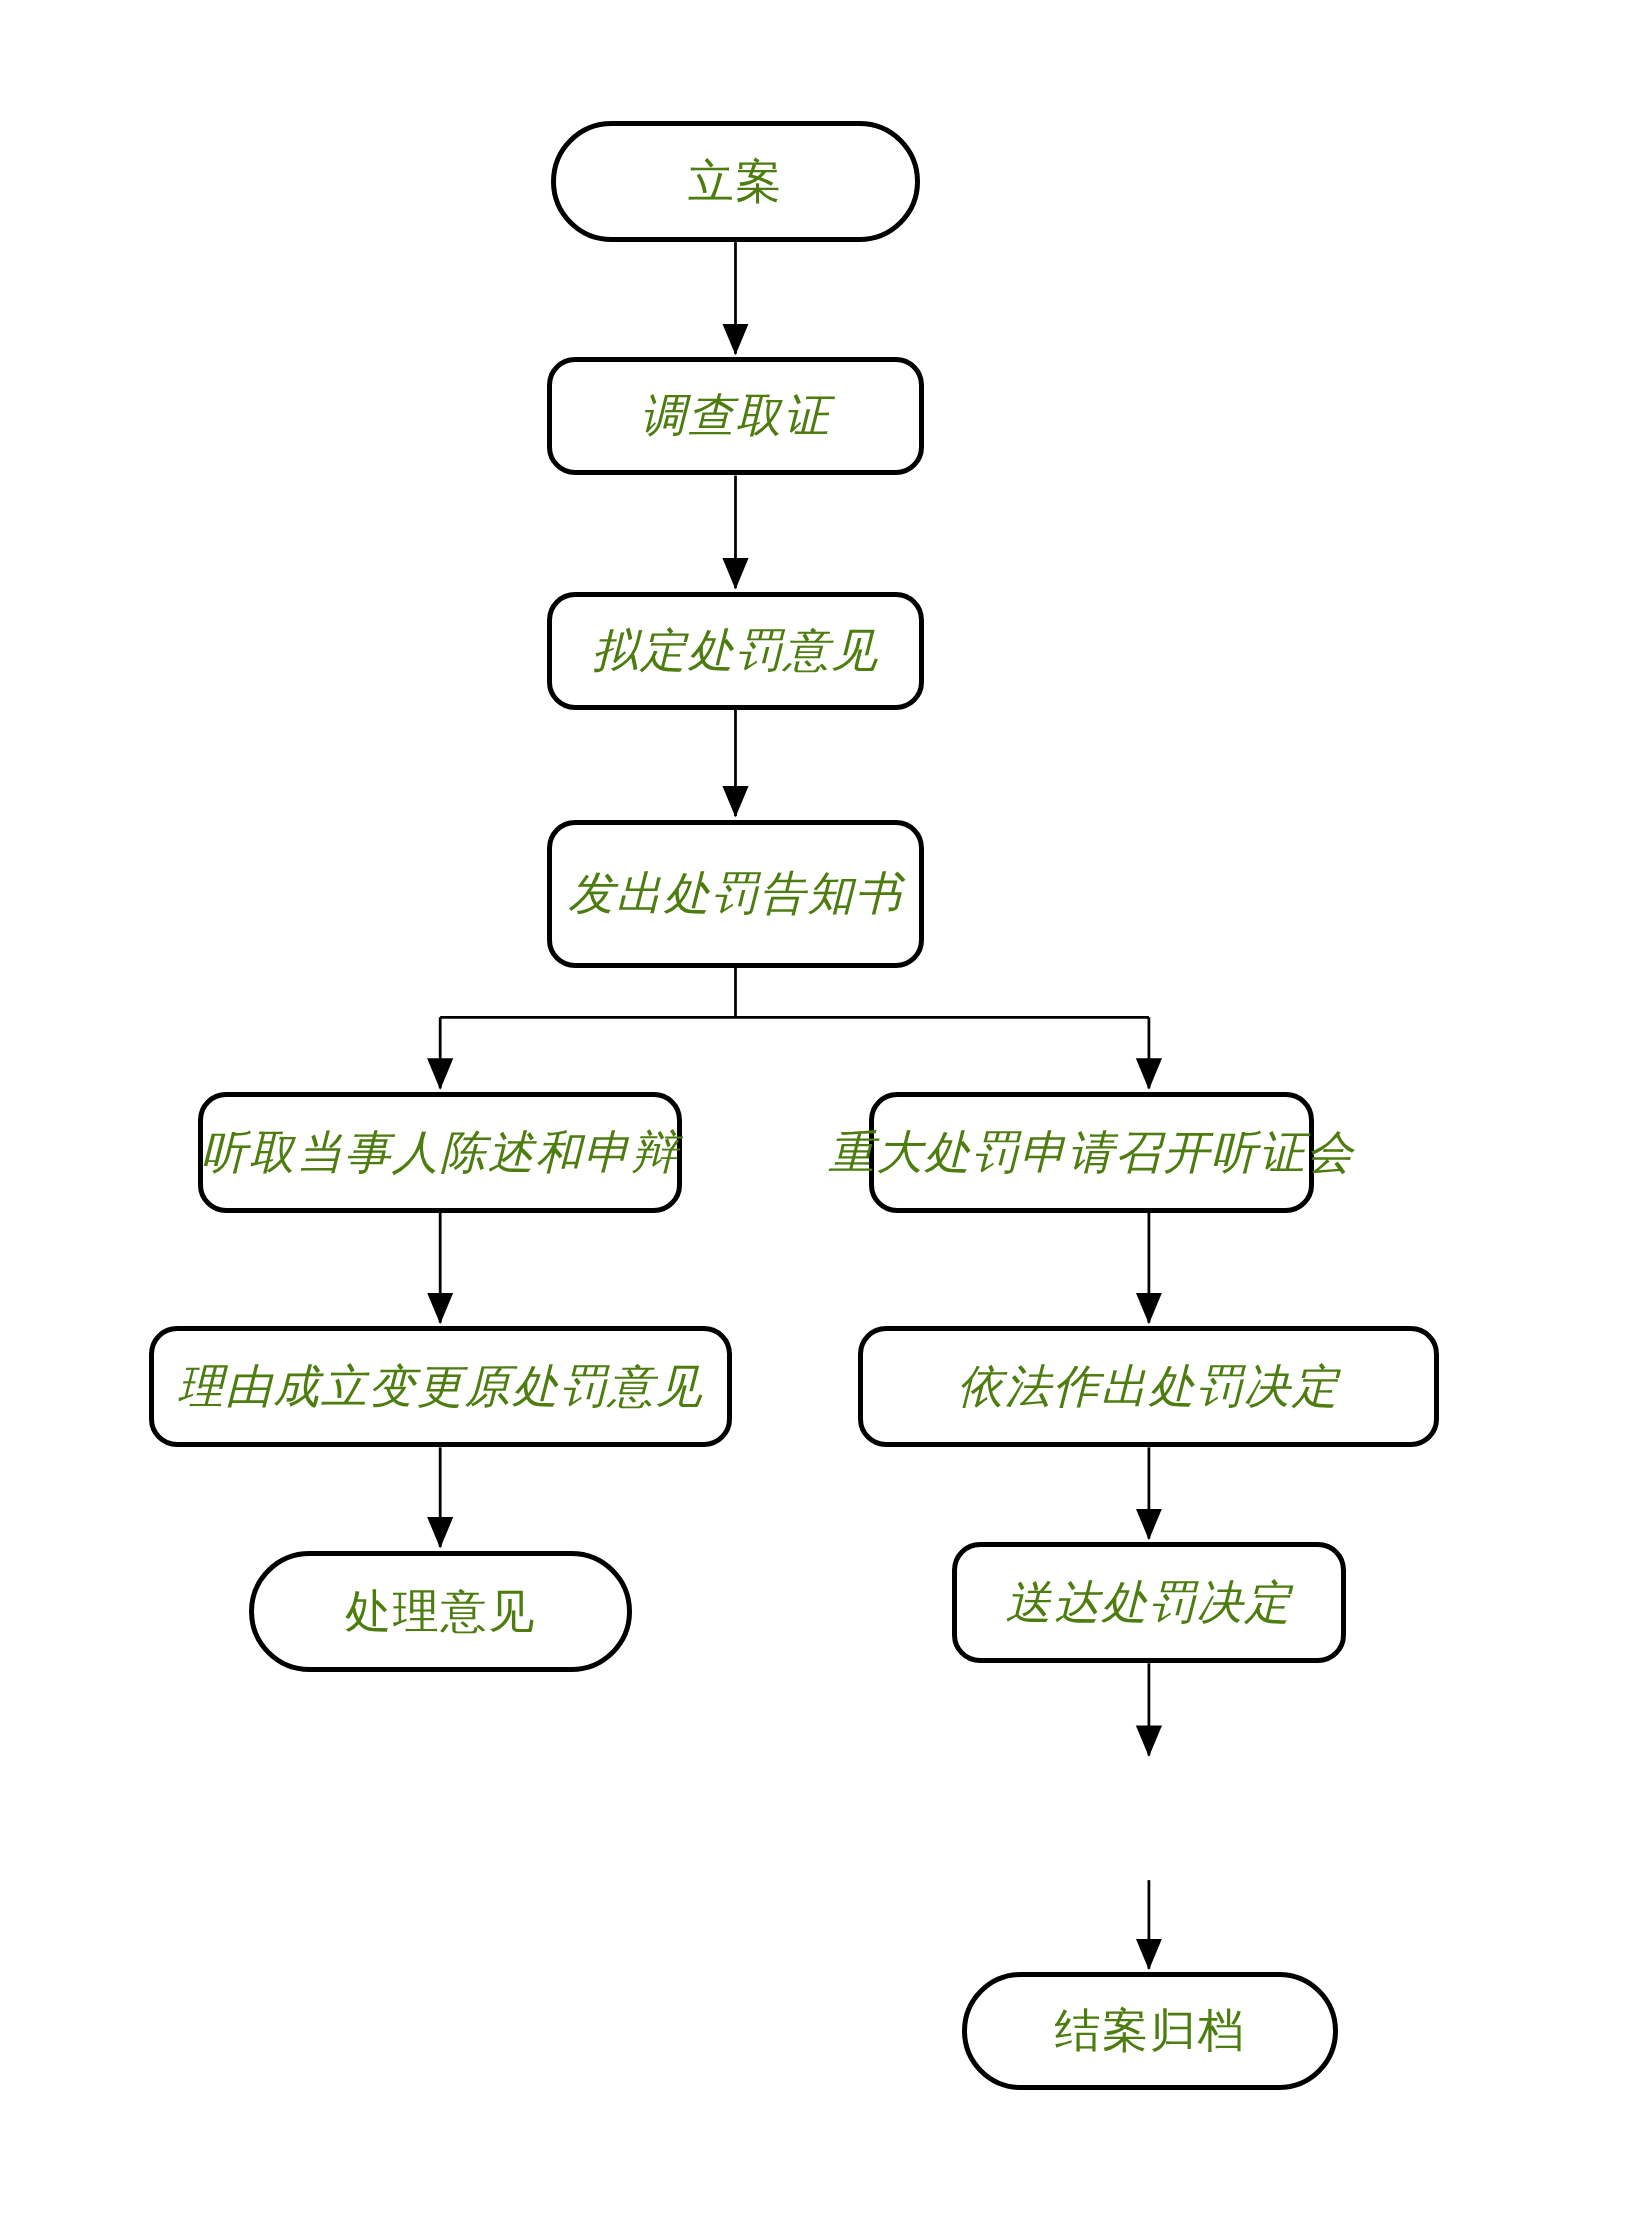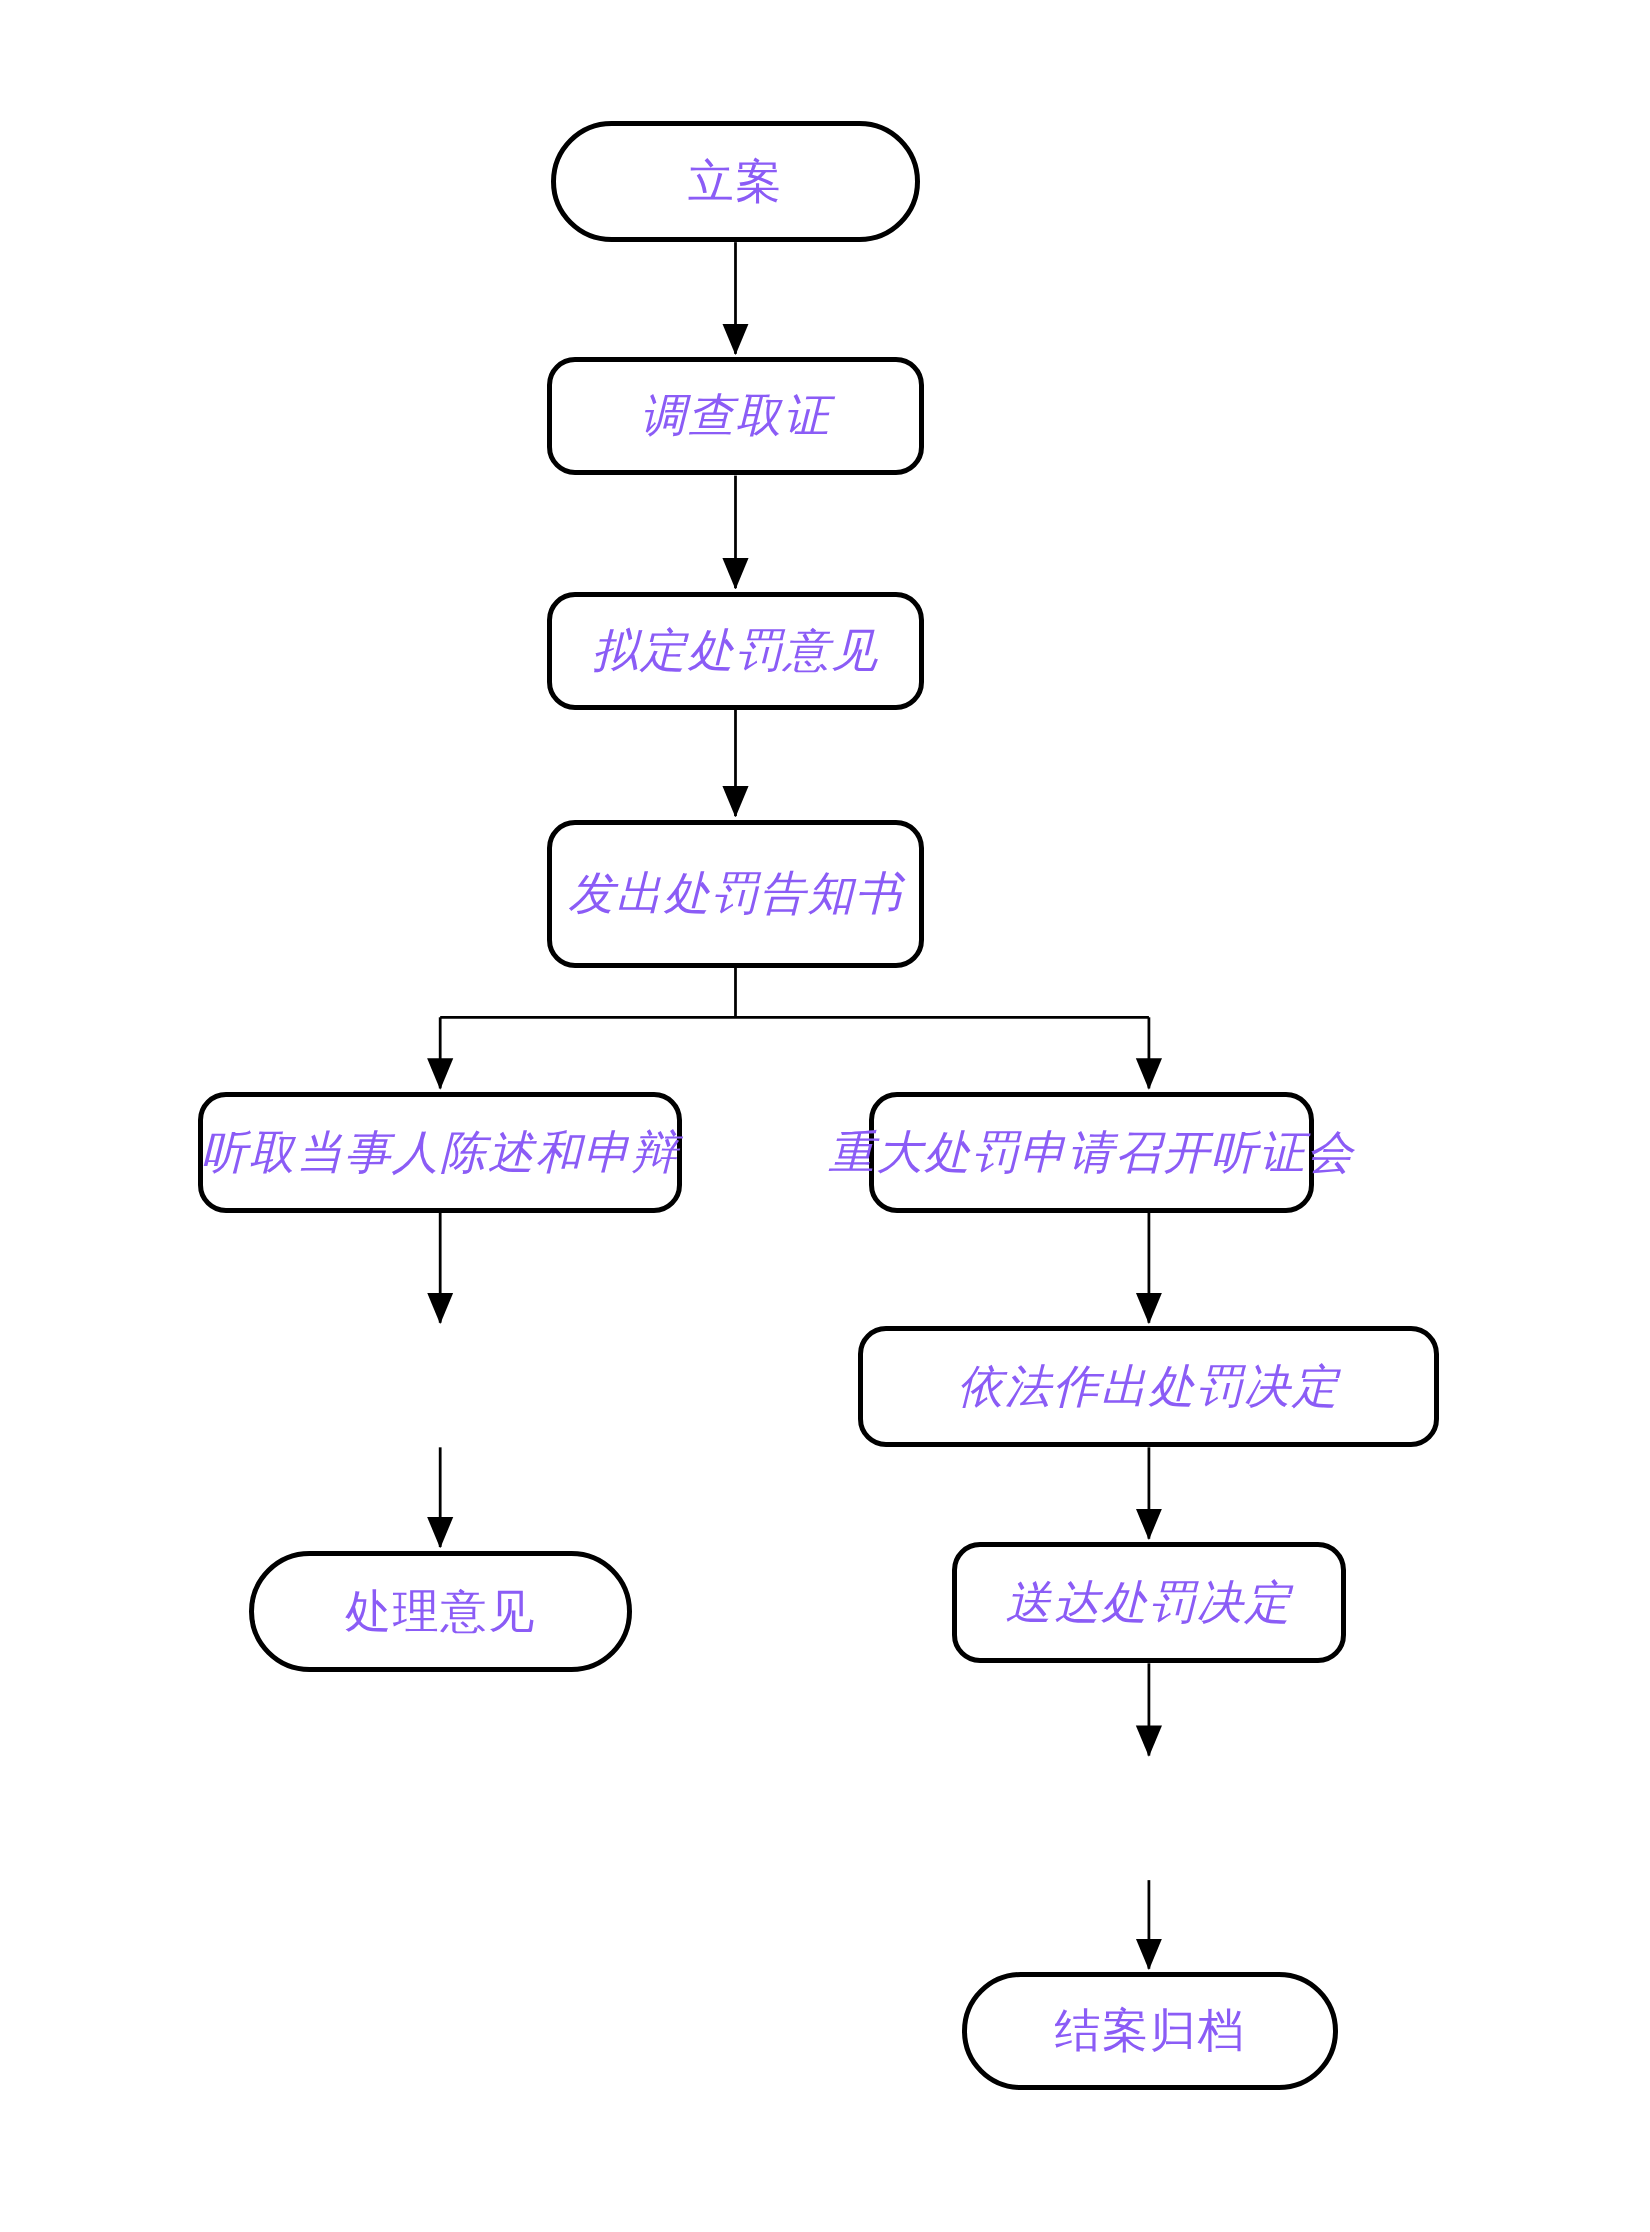--- a/index.html
+++ b/index.html
@@ -6,21 +6,21 @@
     margin: 0;
     padding: 0;
     background: #ffffff;
   }
   .canvas {
     position: relative;
     width: 1650px;
     height: 2233px;
     background: #ffffff;
     font-family: "Liberation Serif", "DejaVu Serif", serif;
-    color: #8b5cf6;
+    color: #4d7c0f;
     overflow: hidden;
   }
   .connectors {
     position: absolute;
     left: 0;
     top: 0;
     width: 1650px;
     height: 2233px;
   }
   .connectors line {
@@ -96,20 +96,23 @@
   </div>
 
   <div class="node rounded-rect" style="left:198px; top:1092px; width:484px; height:121px">
     <span>听取当事人陈述和申辩</span>
   </div>
 
   <div class="node rounded-rect" style="left:869px; top:1092px; width:445px; height:121px">
     <span>重大处罚申请召开听证会</span>
   </div>
 
+  <div class="node rounded-rect" style="left:149px; top:1326px; width:583px; height:121px">
+    <span>理由成立变更原处罚意见</span>
+  </div>
 
   <div class="node rounded-rect" style="left:858px; top:1326px; width:581px; height:121px">
     <span>依法作出处罚决定</span>
   </div>
 
   <div class="node rounded-rect" style="left:952px; top:1542px; width:394px; height:121px">
     <span>送达处罚决定</span>
   </div>
 
   <div class="node stadium" style="left:249px; top:1551px; width:383px; height:121px">

